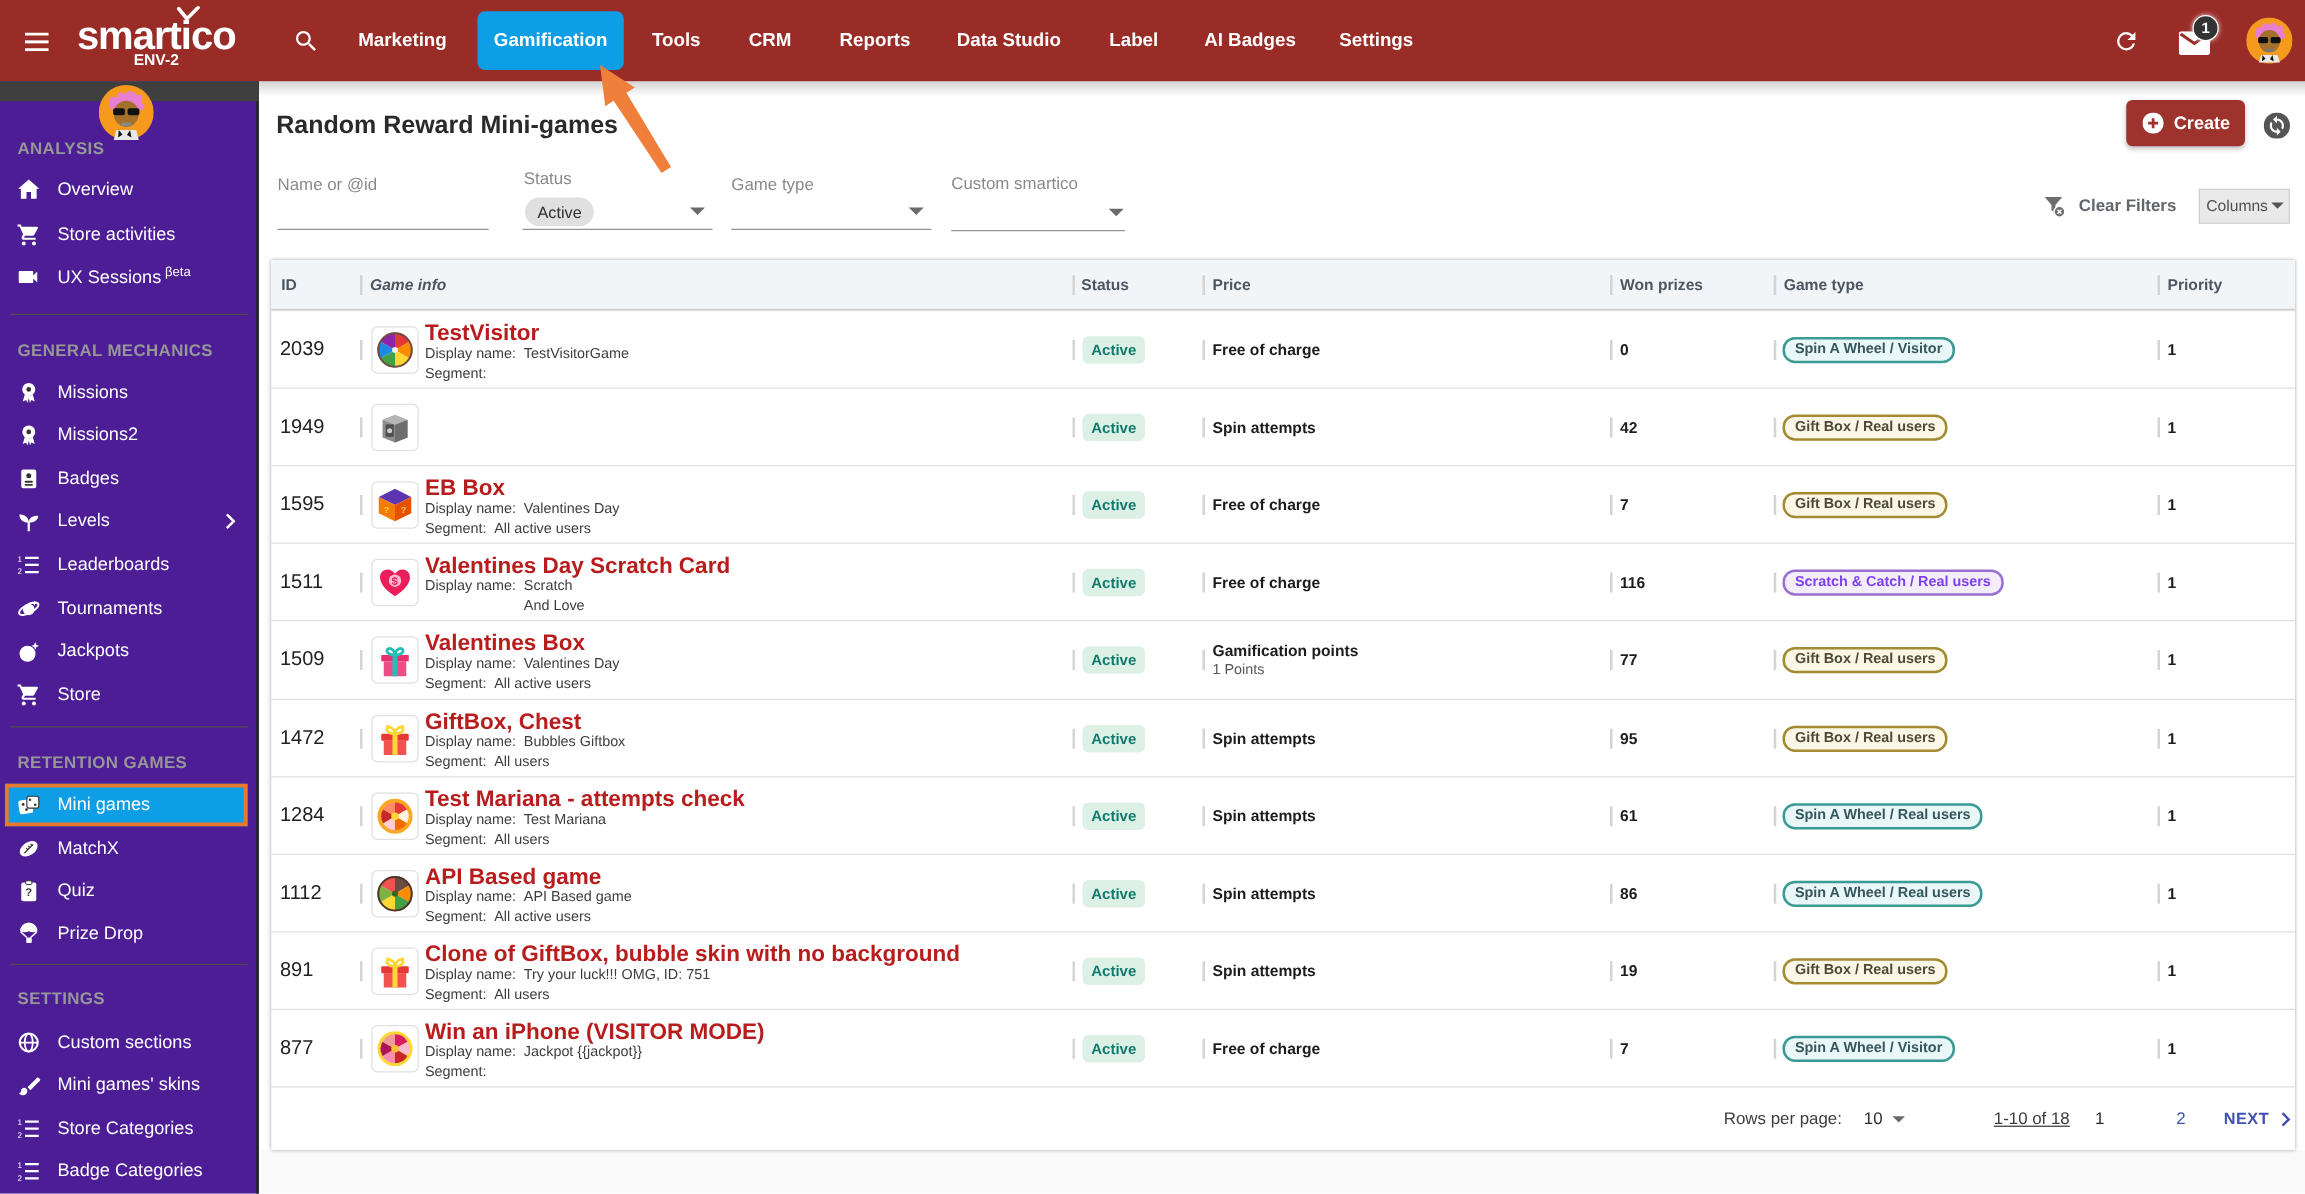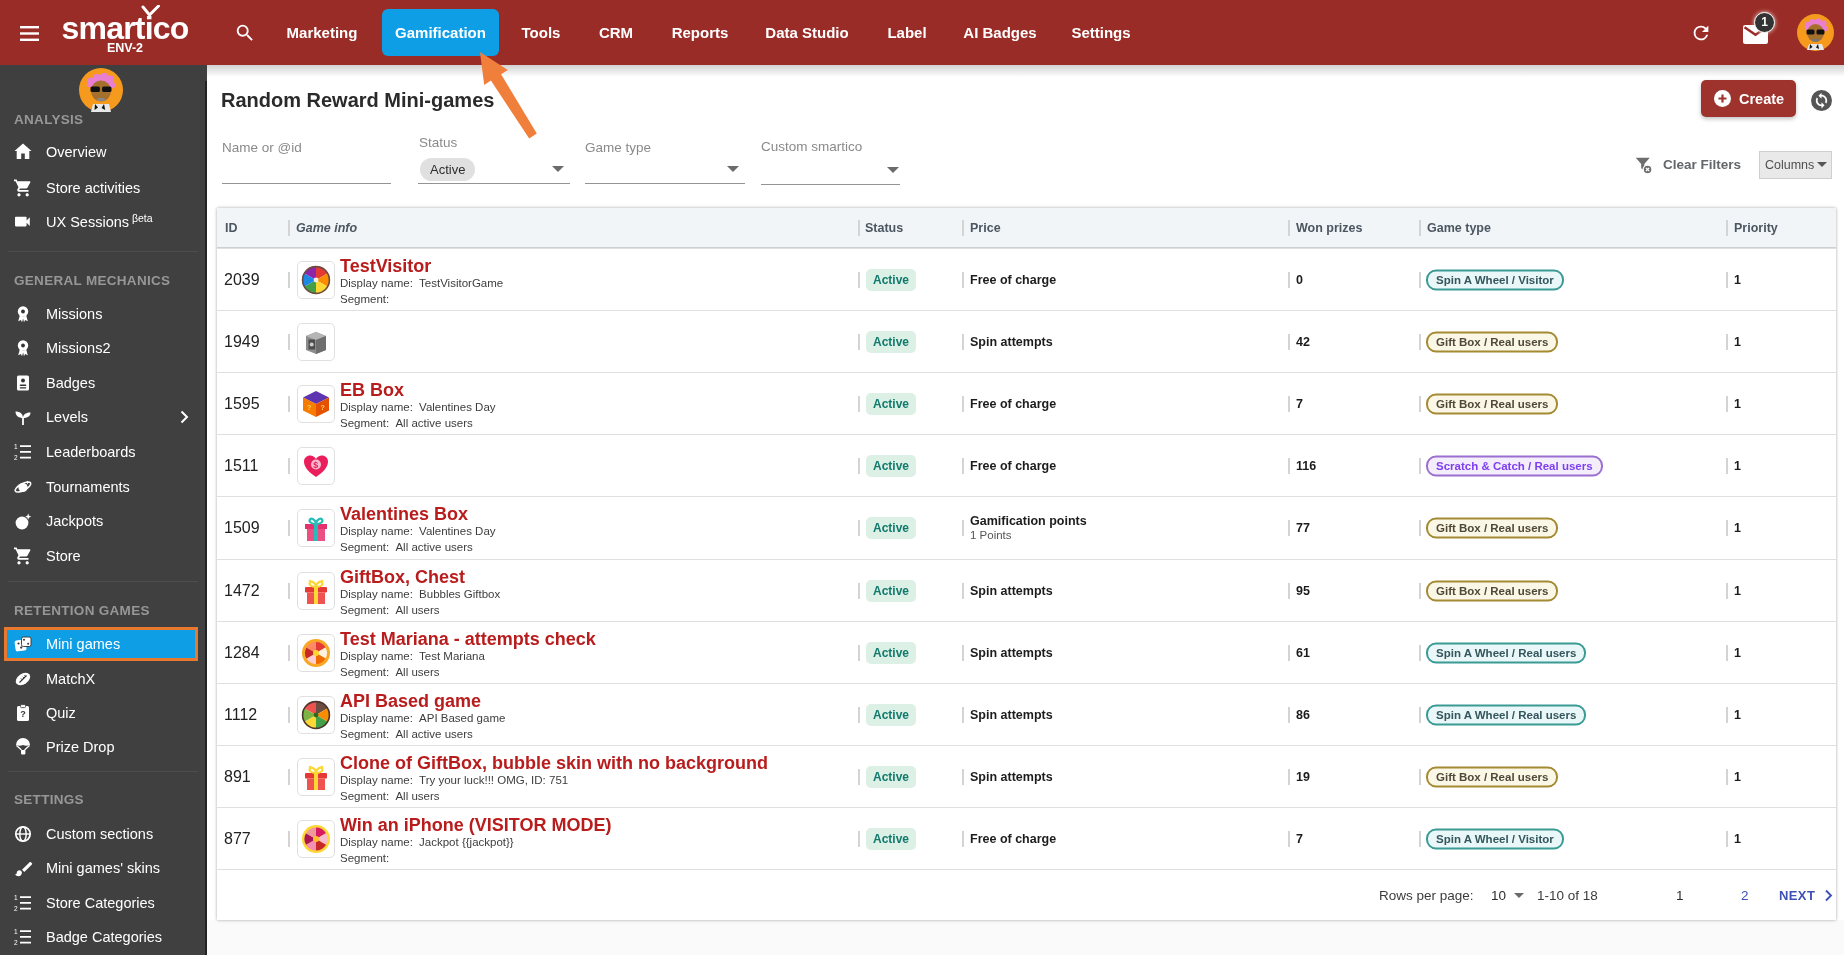--- a/index.html
+++ b/index.html
@@ -7,21 +7,21 @@
   body { font-family:"Liberation Sans", sans-serif; background:#fafafa; }
   .page { position:relative; width:1844px; height:955px; overflow:hidden; }
   .abs { position:absolute; }
 
   
   .navbar { position:absolute; left:0; top:0; width:1844px; height:65px; background:#9a2c27; }
   .navlink { position:absolute; top:0; height:65px; line-height:65px; color:#fff; font-size:15px; font-weight:700; transform:translateX(-50%); white-space:nowrap; }
   .navactive { position:absolute; left:382px; top:9px; width:117px; height:47px; background:#0d9ee6; border-radius:6px; color:#fff; font-size:15px; font-weight:700; text-align:center; line-height:47px; }
 
   
-  .sidebar { position:absolute; left:0; top:65px; width:207px; height:890px; background:#404040; border-right:2px solid #232323; }
+  .sidebar { position:absolute; left:0; top:65px; width:207px; height:890px; background:#4c1d95; border-right:2px solid #232323; }
   .sidetop { position:absolute; left:0; top:0; width:207px; height:16px; background:#3f3f3f; }
   .shead { position:absolute; left:14px; color:#979797; font-size:13.5px; font-weight:700; letter-spacing:.3px; transform:translateY(-50%); }
   .sitem { position:absolute; left:0; width:207px; height:34px; color:#fff; font-size:14.5px; }
   .sitem .txt { position:absolute; left:46px; top:50%; transform:translateY(-50%); white-space:nowrap; }
   .sitem .ic { position:absolute; left:13px; top:50%; transform:translateY(-50%); width:20px; height:20px; }
   .sdiv { position:absolute; left:8px; width:190px; height:1px; background:#4d4d4d; }
   .mini-active { position:absolute; left:4px; top:562px; width:194px; height:34px; background:#0d9ee6; border:3px solid #e8782e; }
 
   
   .content { position:absolute; left:207px; top:65px; width:1637px; height:855px; background:#ffffff; }
@@ -446,20 +446,27 @@
         <div class="vsep rsep" style="left:1202px;"></div>
         <div class="vsep rsep" style="left:1509px;"></div>
   <div class="rid">1511</div>
   <div class="icbox" style="top:12px;">
           <div style="position:absolute;left:3px;top:3px;"><svg width="30" height="30" viewBox="0 0 30 30">
               <path d="M15 26 C6 20 3 15 3 10.5 C3 6.9 5.9 4.5 9 4.5 C11.5 4.5 13.8 6 15 8 C16.2 6 18.5 4.5 21 4.5 C24.1 4.5 27 6.9 27 10.5 C27 15 24 20 15 26 Z" fill="#e91e5a"></path>
               <circle cx="15" cy="13.5" r="5" fill="#f8bbd0"></circle>
               <text x="12.3" y="17" font-size="9" font-weight="bold" fill="#e91e5a" font-family="Liberation Sans">$</text>
             </svg></div>
         </div>
+  <div class="ginfo">
+          <div class="gtitle">Valentines Day Scratch Card</div>
+          <div class="gline" style="display:flex;">
+            <span class="glbl">Display name:&nbsp;</span>
+            <span>Scratch<br>And Love</span>
+          </div>
+        </div>
   <div class="statchip">Active</div>
   <div class="price">Free of charge</div>
   <div class="won">116</div>
   <div class="gtchip gt-purp">Scratch &amp; Catch / Real users</div>
   <div class="prio">1</div>
 </div>
 <div class="row" style="top:288px;height:63px;">
   <div class="vsep rsep" style="left:71px;"></div>
         <div class="vsep rsep" style="left:641px;"></div>
         <div class="vsep rsep" style="left:745px;"></div>
@@ -640,21 +647,21 @@
   <div class="statchip">Active</div>
   <div class="price">Free of charge</div>
   <div class="won">7</div>
   <div class="gtchip gt-teal">Spin A Wheel / Visitor</div>
   <div class="prio">1</div>
 </div>
     <div class="pagin">
       <span style="left:1162px;">Rows per page:</span>
       <span style="left:1274px;color:#2c2c2c;">10</span>
       <span class="fcaret" style="left:1297px;top:23px;transform:none;border-left-width:5px;border-right-width:5px;border-top-width:5.5px;"></span>
-      <span style="left:1320px;">1-10 of 18</span>
+      <span style="left:1378px;text-decoration:underline;">1-10 of 18</span>
       <span style="left:1459px;color:#2c2c2c;">1</span>
       <span style="left:1524px;color:#3f51b5;">2</span>
       <span style="left:1562px;color:#3f51b5;font-weight:700;font-size:13px;letter-spacing:.4px;">NEXT</span>
       <svg class="abs" style="left:1604px;top:18px" width="15" height="15" viewBox="0 0 24 24">
           <path fill="none" stroke="#3f51b5" stroke-width="3" d="M8 4l8 8-8 8"></path>
         </svg>
     </div>
   </div>
 </div>
 

